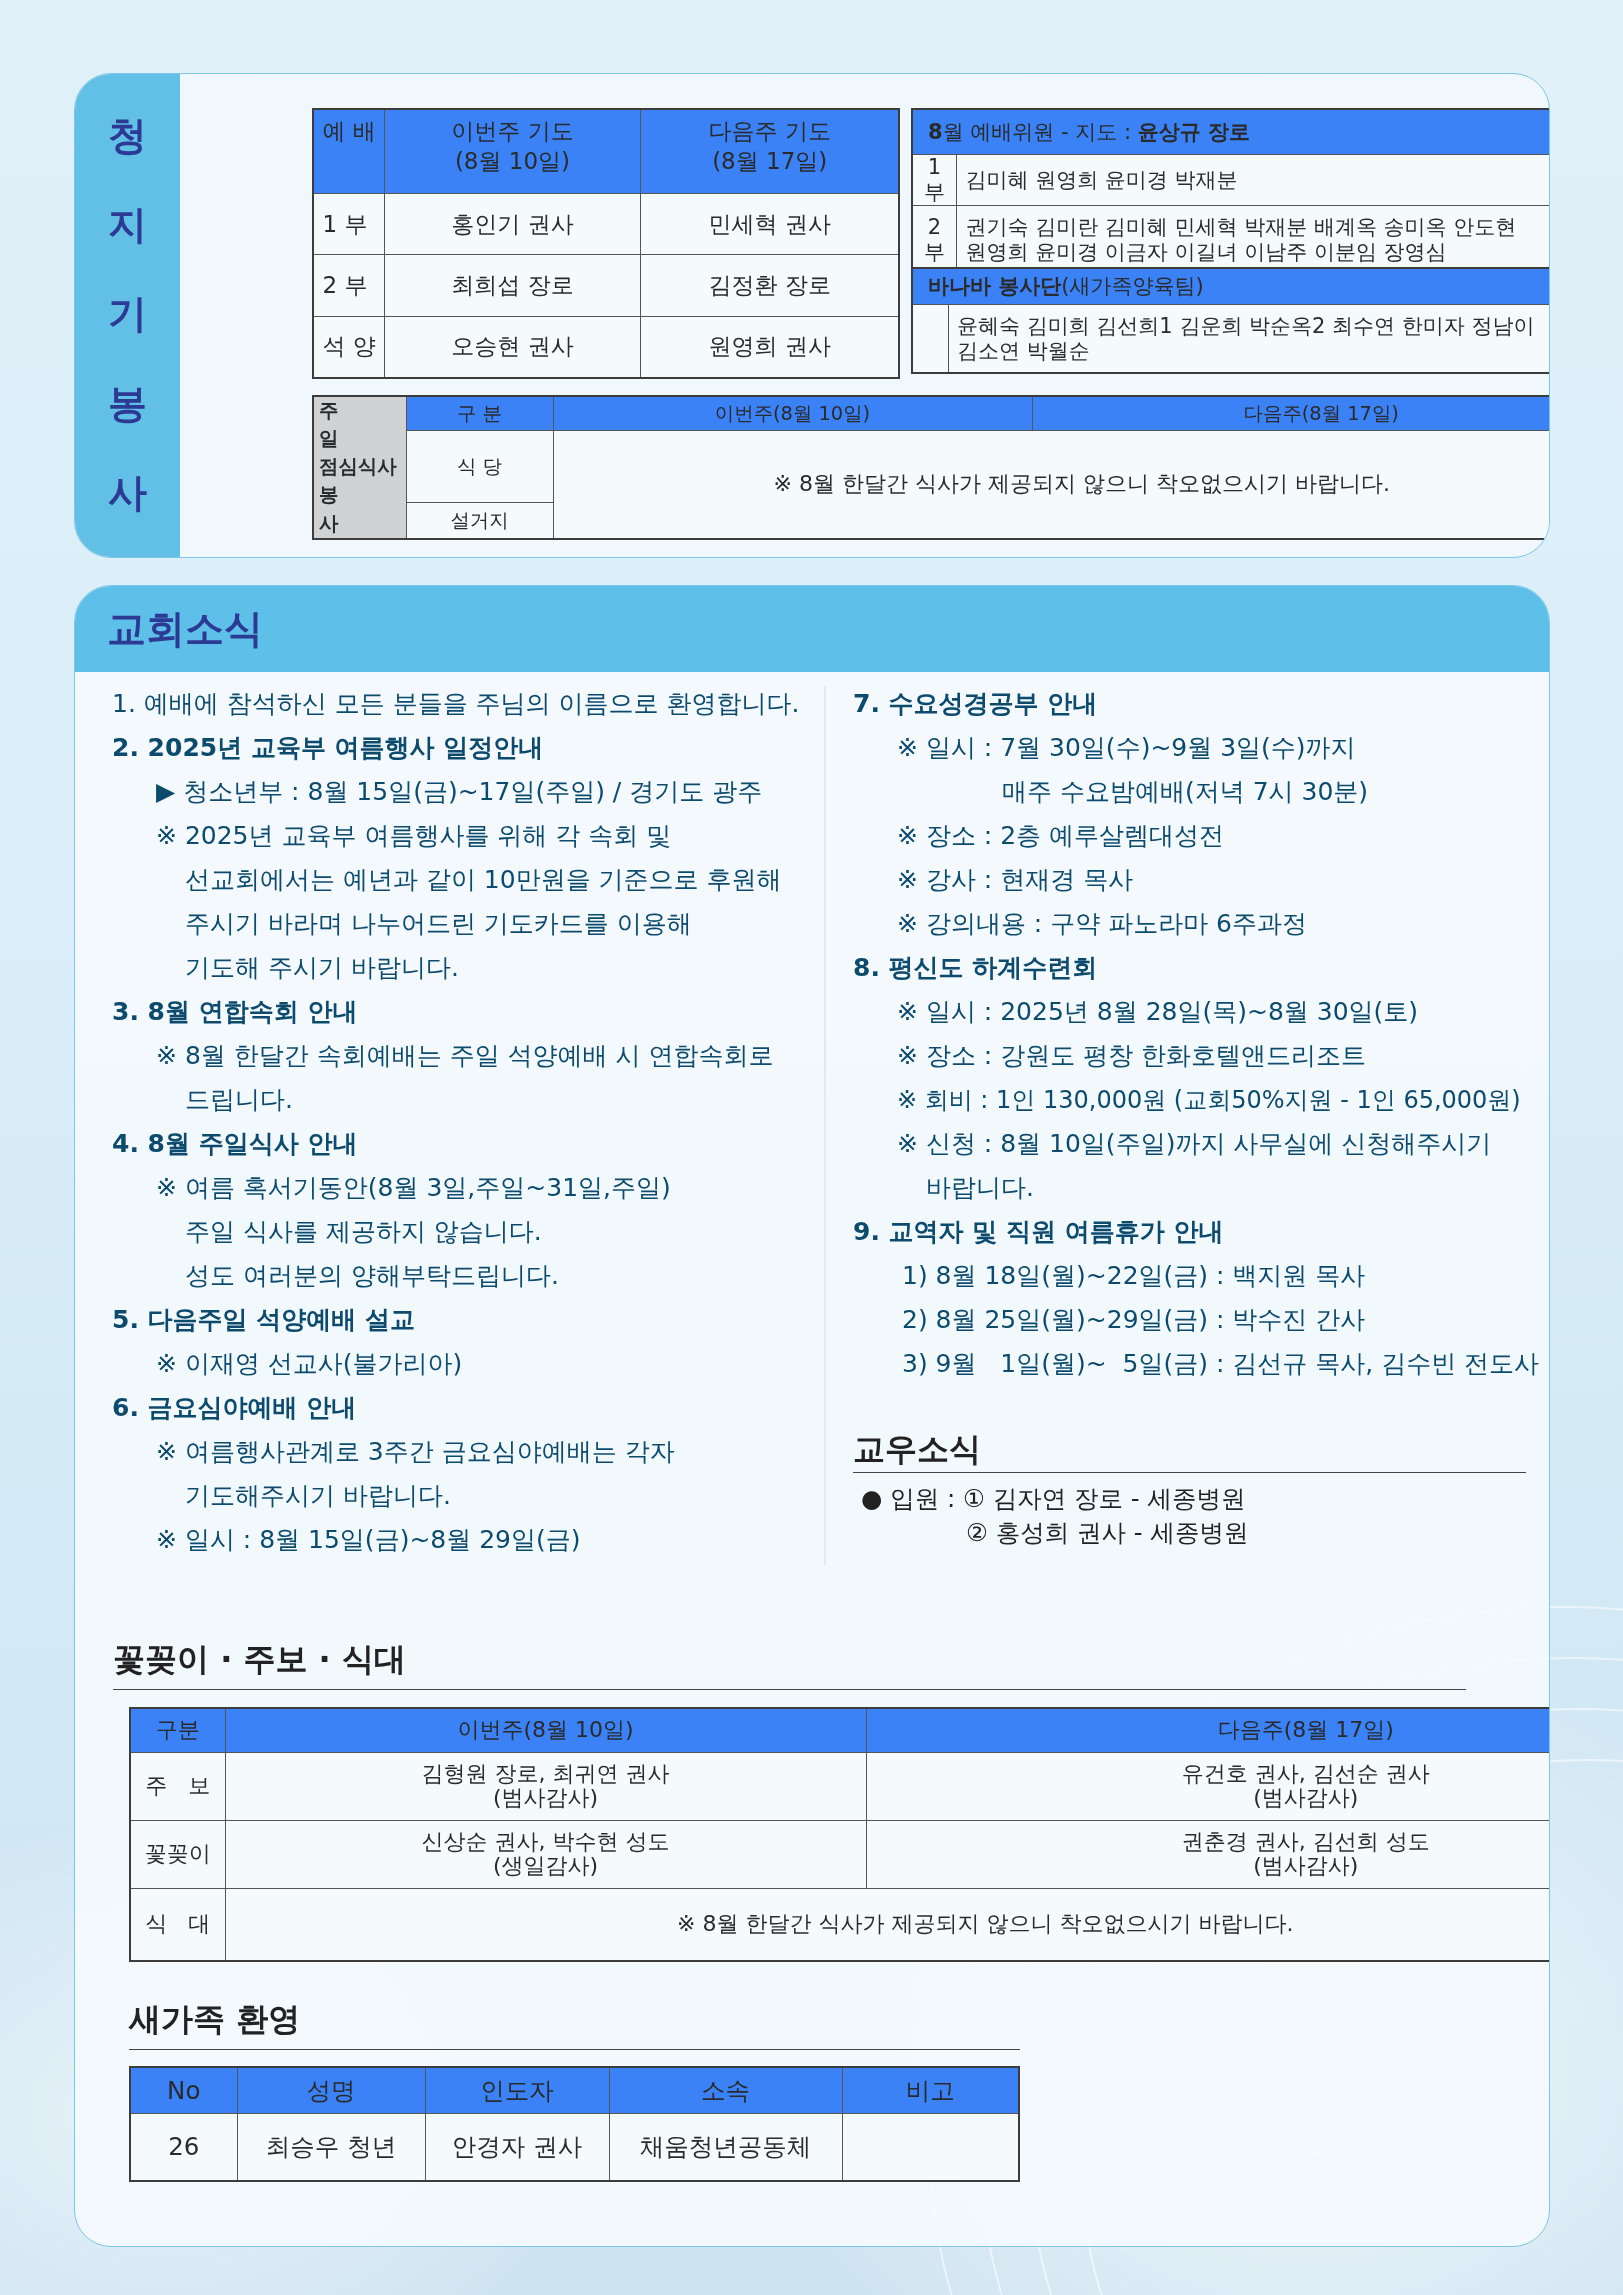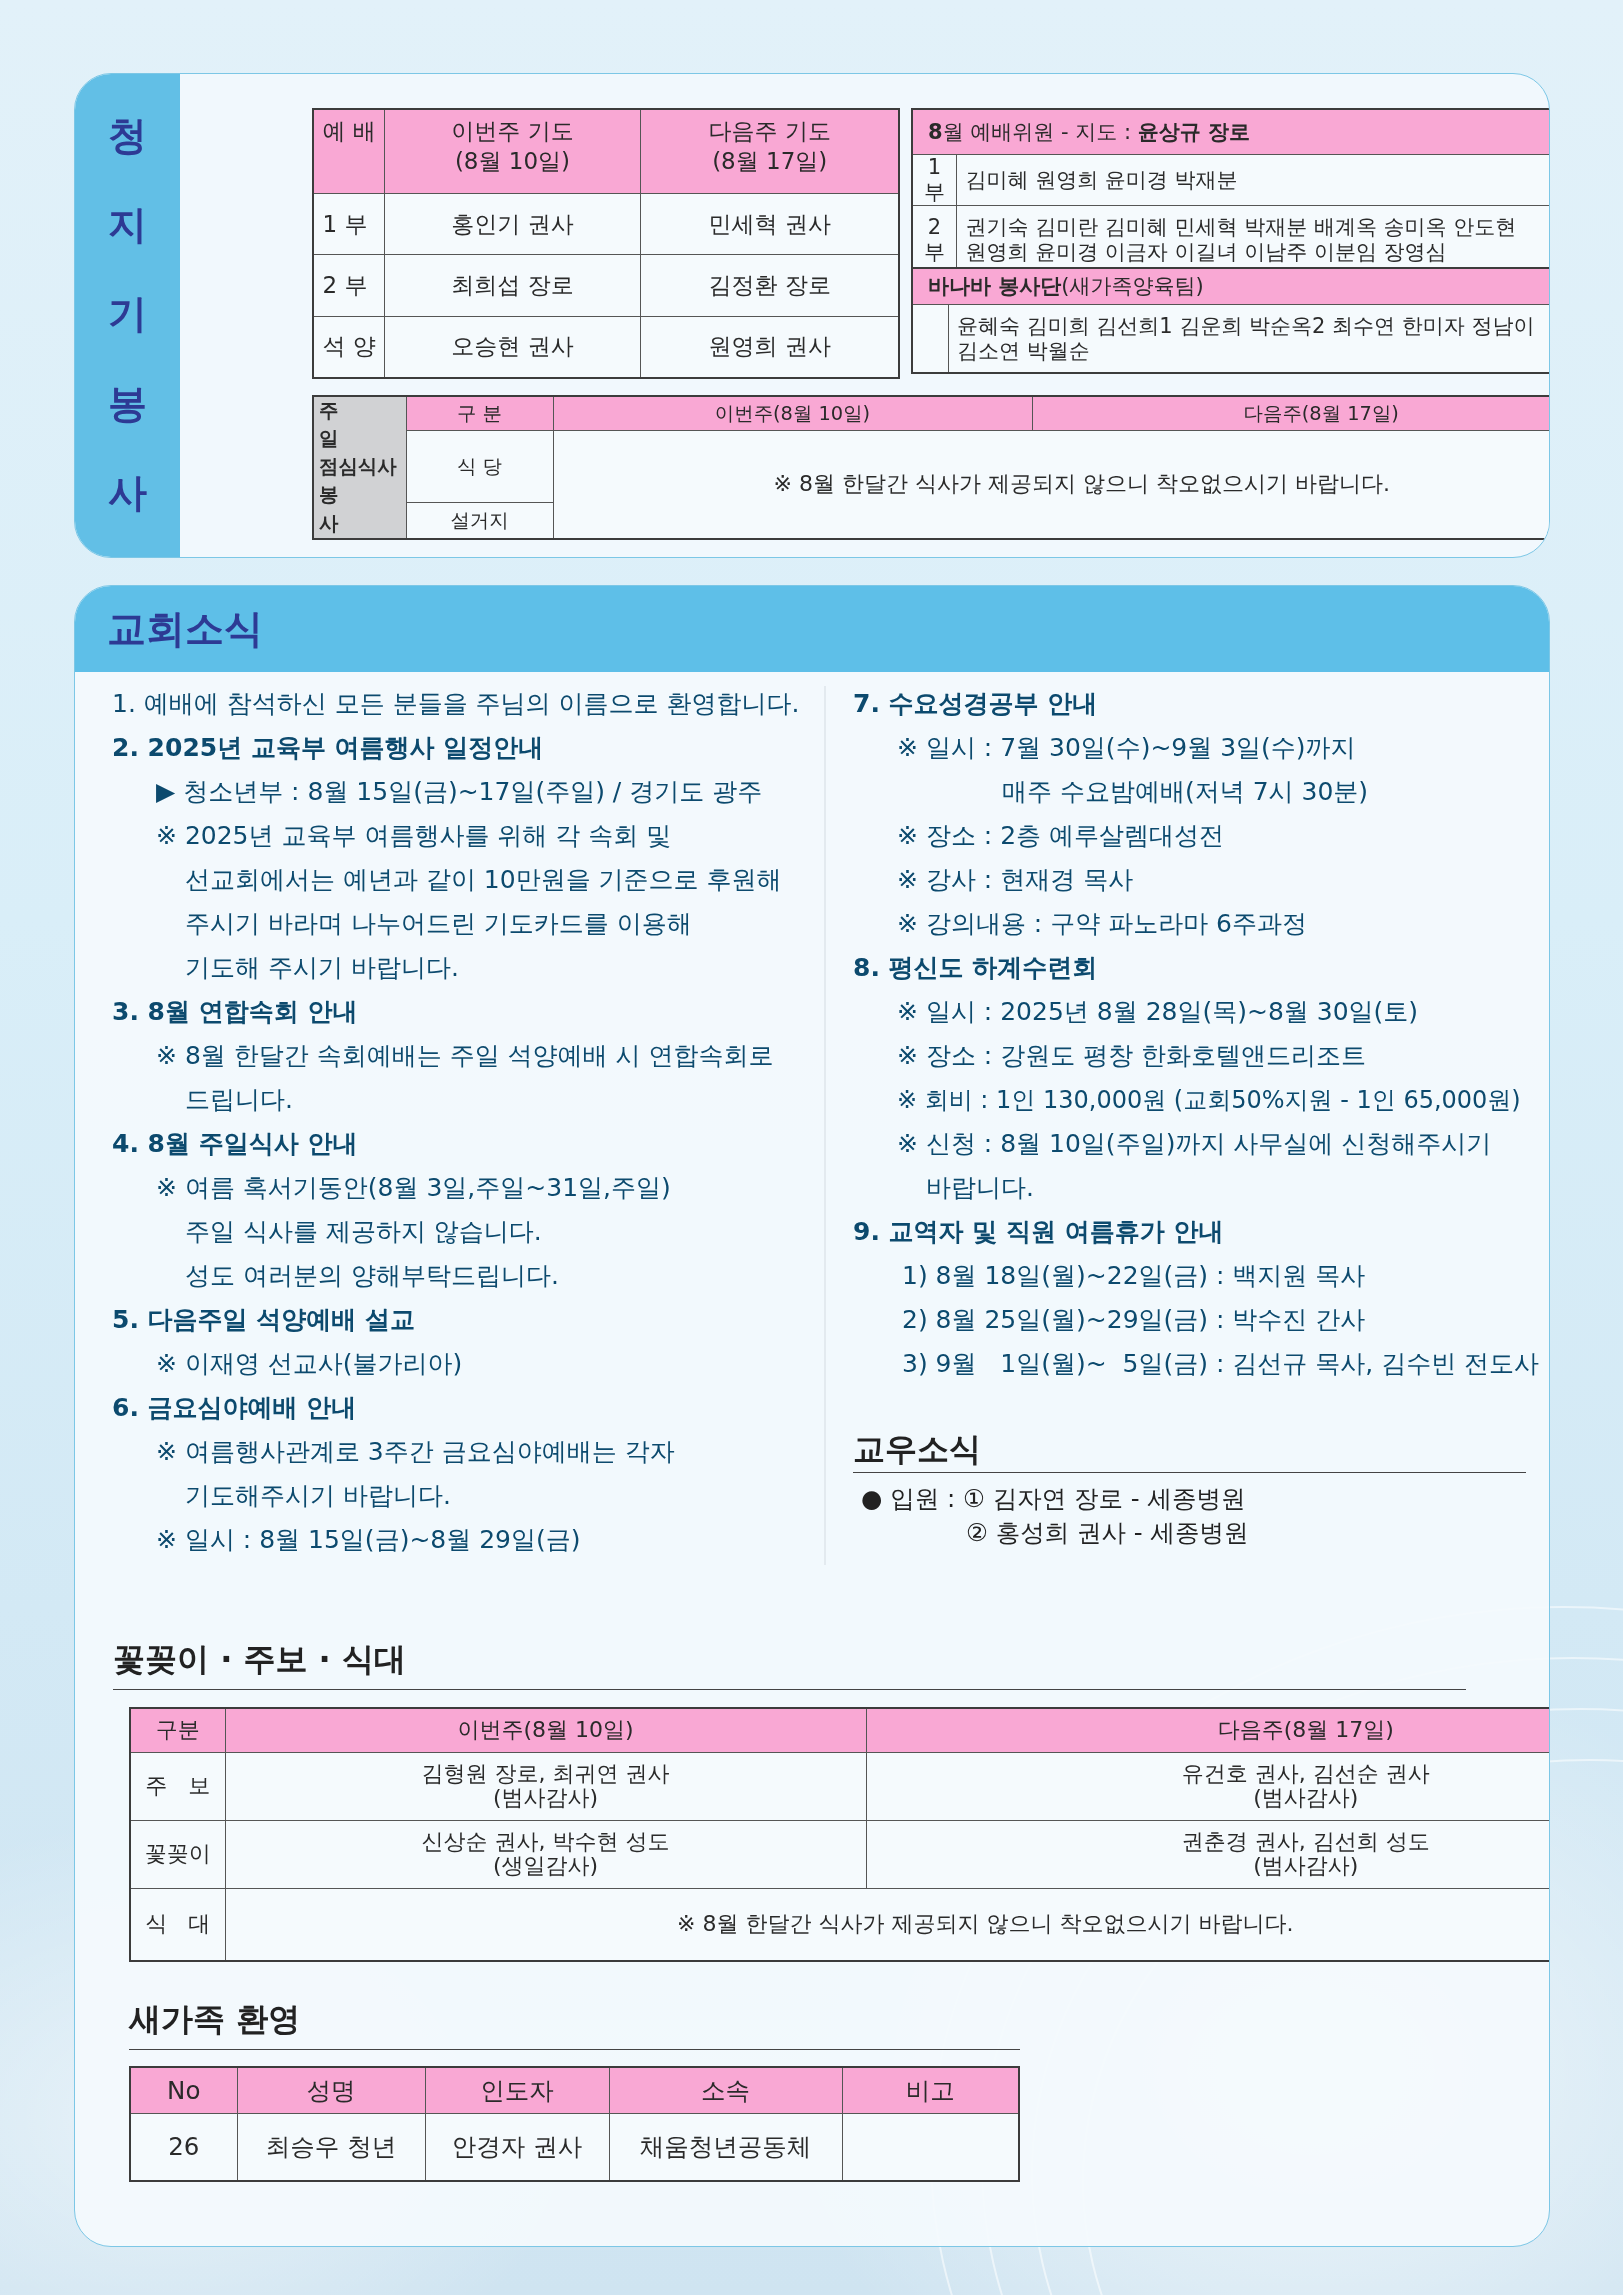--- a/index.html
+++ b/index.html
@@ -37,21 +37,21 @@
   }
   .side-tab span {
     font-family: "DejaVu Sans", sans-serif; font-weight: bold;
     font-size: 39px; color: #2d3a94; line-height: 1;
   }
   .p1-body { flex: 1; position: relative; }
 
   table { border-collapse: collapse; }
   .tbl { border: 2.5px solid #3c3c3c; background: #f5fafd; }
   .tbl td, .tbl th { border: 0.8px solid #555; font-weight: normal; text-align: center; color: #2a2a2a; }
-  .tbl th { background: #f9a8d4; margin-top: 23px; }
+  .tbl th { background: #3b82f6; margin-top: 23px; }
 
   .t-prayer { position: absolute; left: 132px; top: 34px; width: 588px; height: 271px; font-size: 23px; }
   .t-prayer th { line-height: 1.3; height: 81px; vertical-align: top; padding-top: 6.8px; }
   .t-prayer td { height: 59px; }
   .t-prayer .c1 { width: 71px; text-align: left; padding-left: 8.5px; }
 
   .t-worship { position: absolute; left: 731px; top: 34px; width: 702px; font-size: 21px; }
   .t-worship th { text-align: left; padding: 8px 15px; height: 44px; }
   .t-worship td { text-align: left; padding: 3.4px 8.5px; line-height: 1.2; }
   .t-worship .c1 { width: 36px; padding: 0 11px; text-align: center; }

